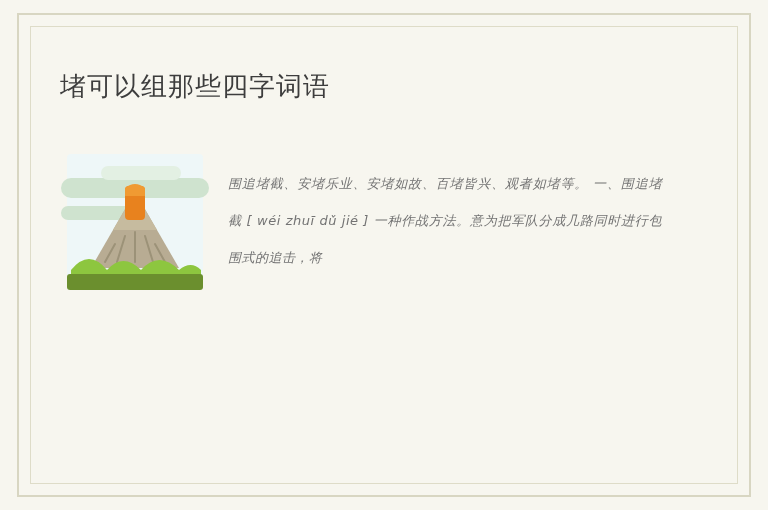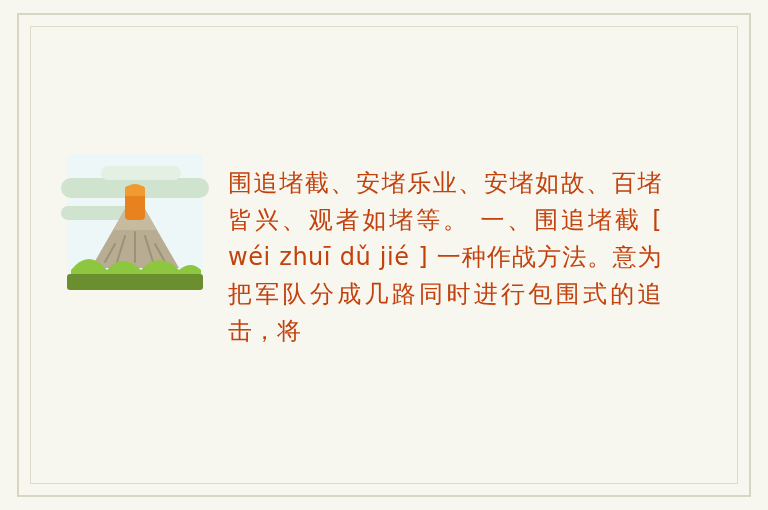--- a/index.html
+++ b/index.html
@@ -57,36 +57,38 @@
     height: 148px;
   }
   .illustration svg {
     display: block;
   }
   .body-text {
     position: absolute;
     left: 228px;
     top: 165px;
     width: 434px;
-    font-size: 24px;
+    font-size: 13px;
     line-height: 37px;
-    color: #c2410c;
+    color: #737373;
     letter-spacing: 0.5px;
     text-align: justify;
     font-family: "DejaVu Sans", "Liberation Sans", sans-serif;
+    font-style: italic;
   }
 </style>
 </head>
 <body>
 
 <div class="page">
 
   <div class="frame-outer"></div>
   <div class="frame-inner"></div>
 
+  <div class="title">堵可以组那些四字词语</div>
 
   <div class="illustration">
     <svg width="148" height="148" viewBox="0 0 148 148" xmlns="http://www.w3.org/2000/svg" aria-hidden="true">
       <rect x="6" y="6" width="136" height="136" rx="4" fill="#eef7f8"></rect>
       <rect x="0" y="30" width="148" height="20" rx="10" fill="#cfe3cf"></rect>
       <rect x="40" y="18" width="80" height="14" rx="7" fill="#e3f0e3"></rect>
       <rect x="0" y="58" width="74" height="14" rx="7" fill="#cfe3cf"></rect>
       <path d="M74 44 L118 120 L30 120 Z" fill="#b8ac93"></path>
       <path d="M74 44 L96 82 L52 82 Z" fill="#c6bb9f"></path>
       <rect x="64" y="38" width="20" height="34" rx="4" fill="#e8821e"></rect>

